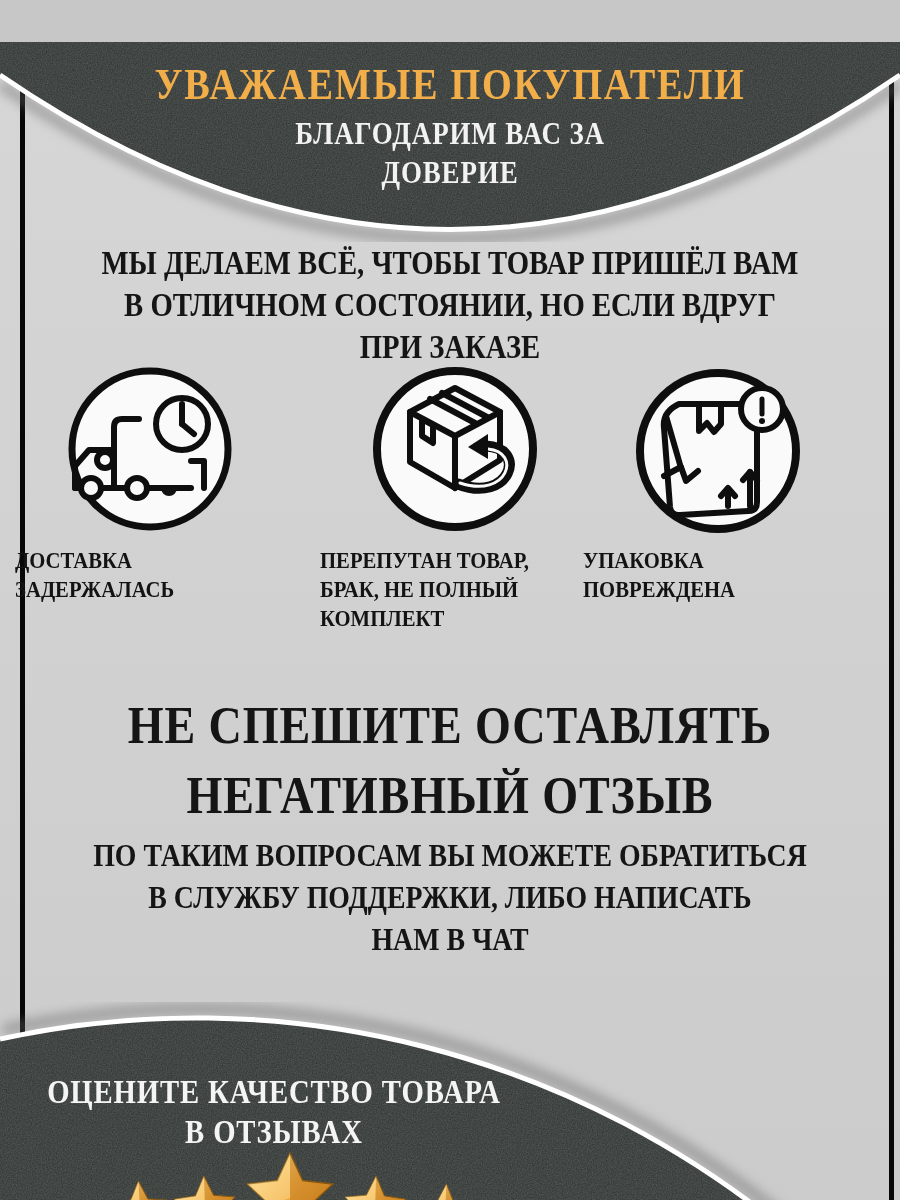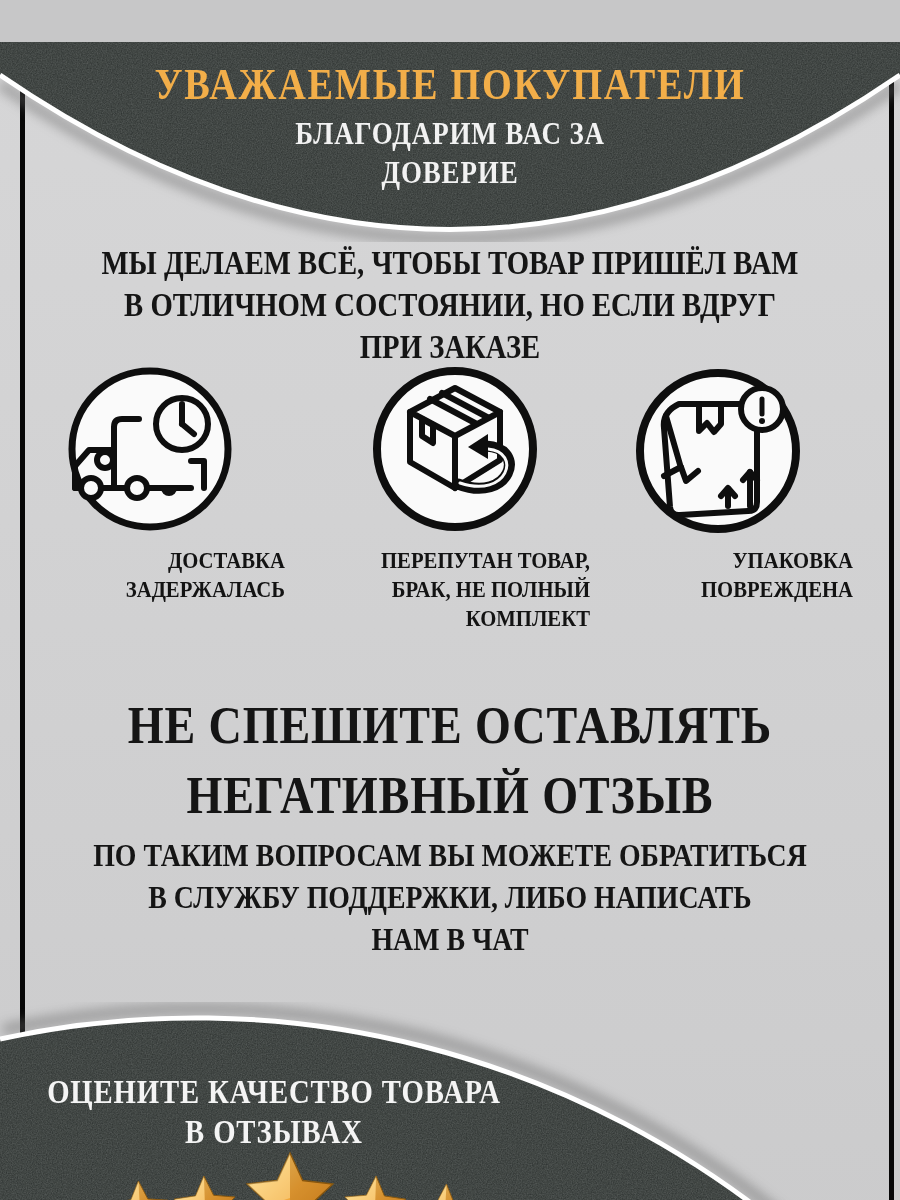--- a/index.html
+++ b/index.html
@@ -14,21 +14,21 @@
     box-sizing:border-box;border:5px solid #070707;z-index:1;
   }
   svg.layer{position:absolute;z-index:2;display:block;}
   .header-shape{left:0;top:0;}
   .footer-shape{left:0;top:960px;}
   .txt{position:absolute;z-index:3;text-align:center;font-weight:700;color:#151515;}
   .cond{transform:scaleX(0.87);transform-origin:50% 50%;}
   .header-title{left:0;top:22px;width:900px;font-size:44px;line-height:42px;letter-spacing:2px;color:#f2ae49;}
   .header-sub{left:0;top:72px;width:900px;font-size:31px;line-height:39px;color:#f2f2f2;letter-spacing:1px;}
   .intro{left:0;top:200px;width:900px;font-size:33px;line-height:42px;}
-  .issue{position:absolute;top:322px;width:300px;z-index:3;text-align:right;}
+  .issue{position:absolute;top:322px;width:300px;z-index:3;text-align:left;}
   .issue-1{left:0;}   .issue-2{left:305px;}   .issue-3{left:568px;}
   .issue svg{display:block;margin:0 auto;}
   .issue-label{margin-top:12px;font-weight:700;font-size:23px;line-height:29px;color:#131313;transform:scaleX(0.9);transform-origin:50% 0;}
   .big-heading{left:0;top:648px;width:900px;font-size:53px;line-height:70px;letter-spacing:1px;}
   .support{left:0;top:792px;width:900px;font-size:32px;line-height:42px;}
   .footer-text{left:0;top:1030px;width:548px;z-index:3;font-size:33px;line-height:40px;color:#f4f4f4;letter-spacing:1px;}
   .stars{left:100px;top:1102px;z-index:3;}
   .line{display:block;}
 </style>
 </head>

